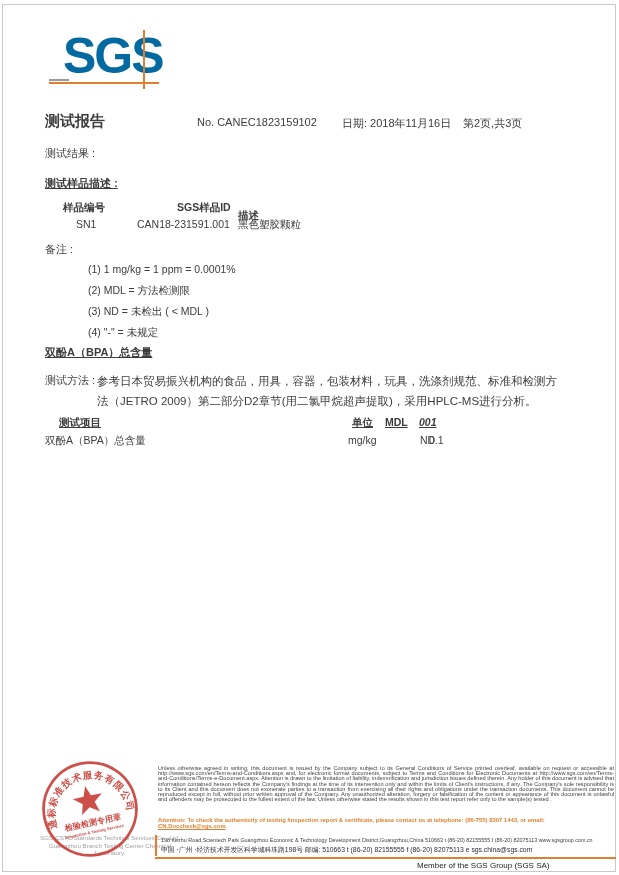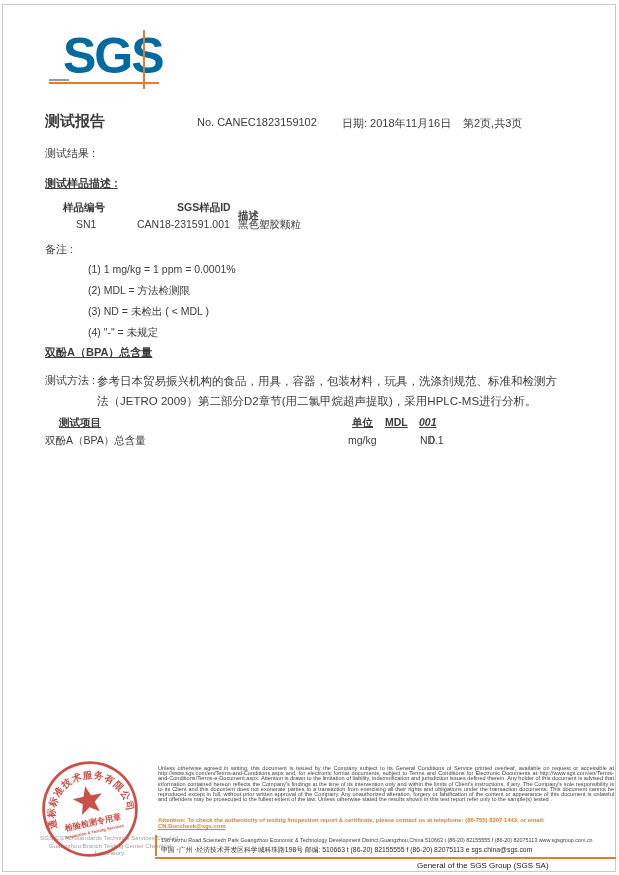--- a/index.html
+++ b/index.html
@@ -121,13 +121,13 @@
 </div>
 
 <div class="legal">Unless otherwise agreed in writing, this document is issued by the Company subject to its General Conditions of Service printed overleaf, available on request or accessible at http://www.sgs.com/en/Terms-and-Conditions.aspx and, for electronic format documents, subject to Terms and Conditions for Electronic Documents at http://www.sgs.com/en/Terms-and-Conditions/Terms-e-Document.aspx. Attention is drawn to the limitation of liability, indemnification and jurisdiction issues defined therein. Any holder of this document is advised that information contained hereon reflects the Company's findings at the time of its intervention only and within the limits of Client's instructions, if any. The Company's sole responsibility is to its Client and this document does not exonerate parties to a transaction from exercising all their rights and obligations under the transaction documents. This document cannot be reproduced except in full, without prior written approval of the Company. Any unauthorized alteration, forgery or falsification of the content or appearance of this document is unlawful and offenders may be prosecuted to the fullest extent of the law. Unless otherwise stated the results shown in this test report refer only to the sample(s) tested .</div>
 
 <div class="attention"><span>Attention: To check the authenticity of testing /inspection report &amp; certificate, please contact us at telephone: (86-755) 8307 1443, or email: </span><span class="mail">CN.Doccheck@sgs.com</span></div>
 
 <div class="line orange" style="left:155px;top:835px;width:1.5px;height:21px;"></div>
 <div class="addr-en">198 Kezhu Road,Scientech Park Guangzhou Economic &amp; Technology Development District,Guangzhou,China 510663   t (86-20) 82155555   f (86-20) 82075113   www.sgsgroup.com.cn</div>
 <div class="addr-cn">中国 ·广州 ·经济技术开发区科学城科珠路198号     邮编: 510663   t (86-20) 82155555   f (86-20) 82075113   e  sgs.china@sgs.com</div>
 <div class="line orange" style="left:155px;top:857px;width:461px;height:2px;"></div>
-<div class="member">General of the SGS Group (SGS SA)</div>
+<div class="member">Member of the SGS Group (SGS SA)</div>
 
 </body></html>

